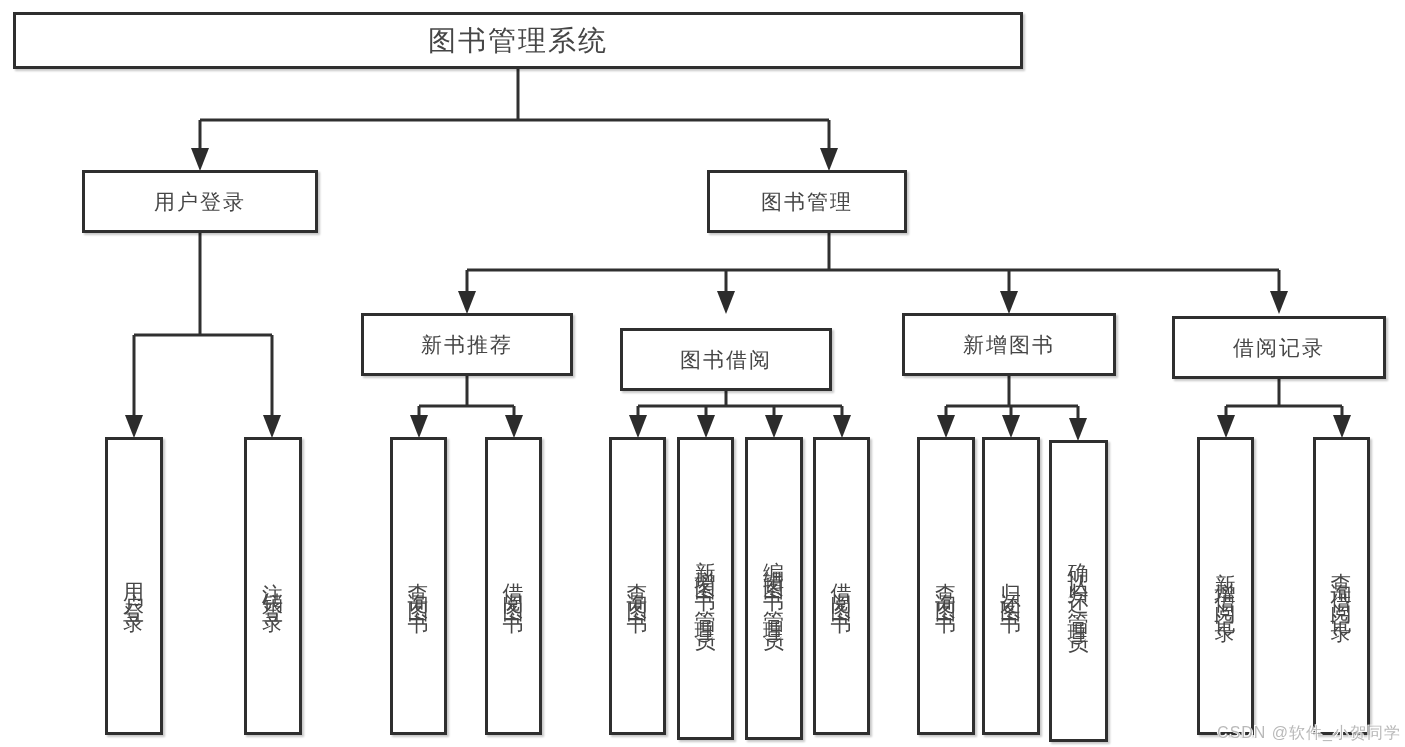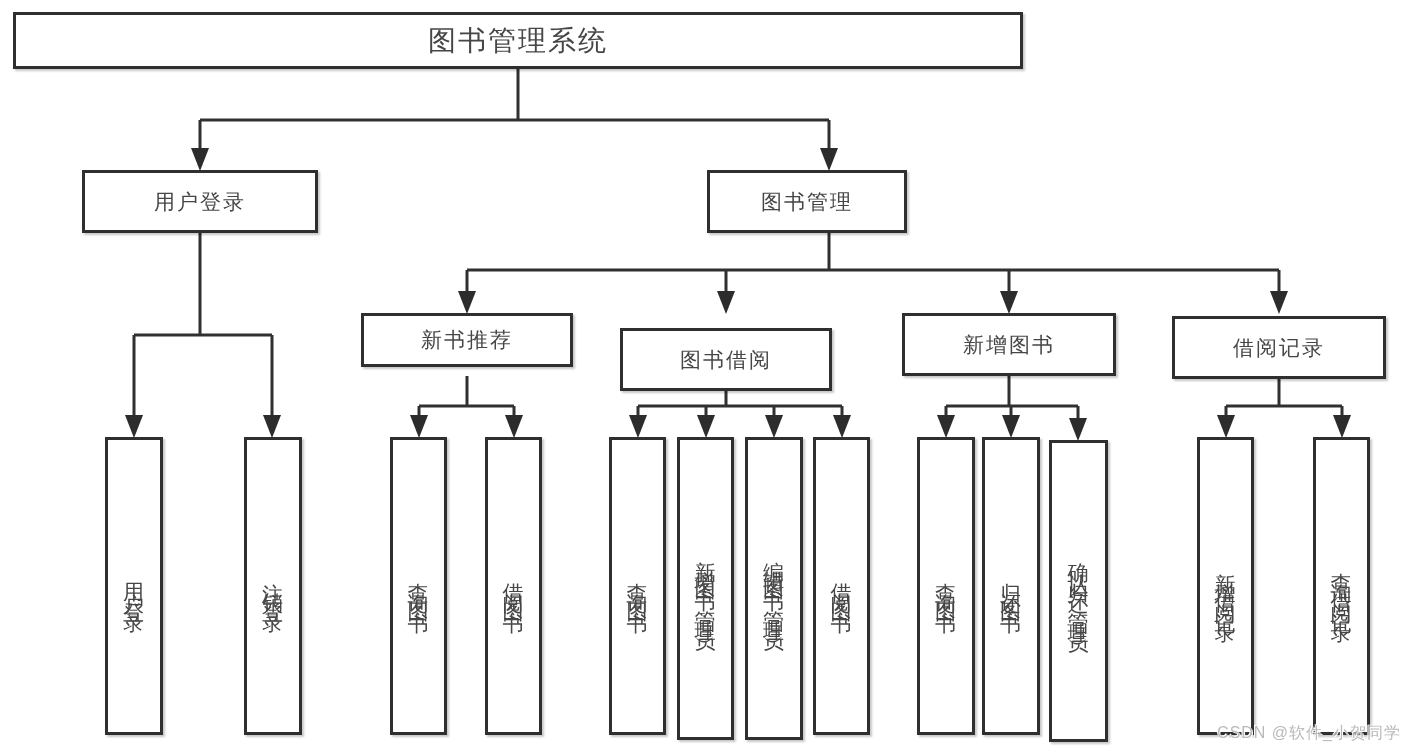--- a/index.html
+++ b/index.html
@@ -93,21 +93,21 @@
     <span>图书管理系统</span>
   </div>
 
   <div class="hbox" style="left:82px; top:170px; width:236px; height:63px;">
     <span>用户登录</span>
   </div>
   <div class="hbox" style="left:688px; top:170px; width:200px; height:63px;margin-left:19px;">
     <span>图书管理</span>
   </div>
 
-  <div class="hbox" style="left:361px; top:313px; width:212px; height:54px;">
+  <div class="hbox" style="left:361px; top:313px; width:212px; height:63px;">
     <span>新书推荐</span>
   </div>
   <div class="hbox" style="left:620px; top:328px; width:212px; height:63px;">
     <span>图书借阅</span>
   </div>
   <div class="hbox" style="left:902px; top:313px; width:214px; height:63px;">
     <span>新增图书</span>
   </div>
   <div class="hbox" style="left:1172px; top:316px; width:214px; height:63px;">
     <span>借阅记录</span>

